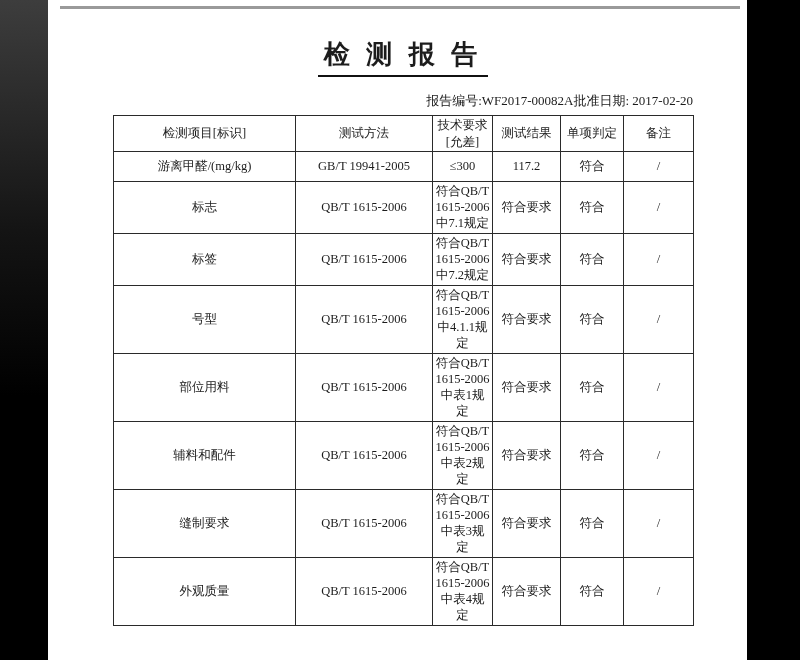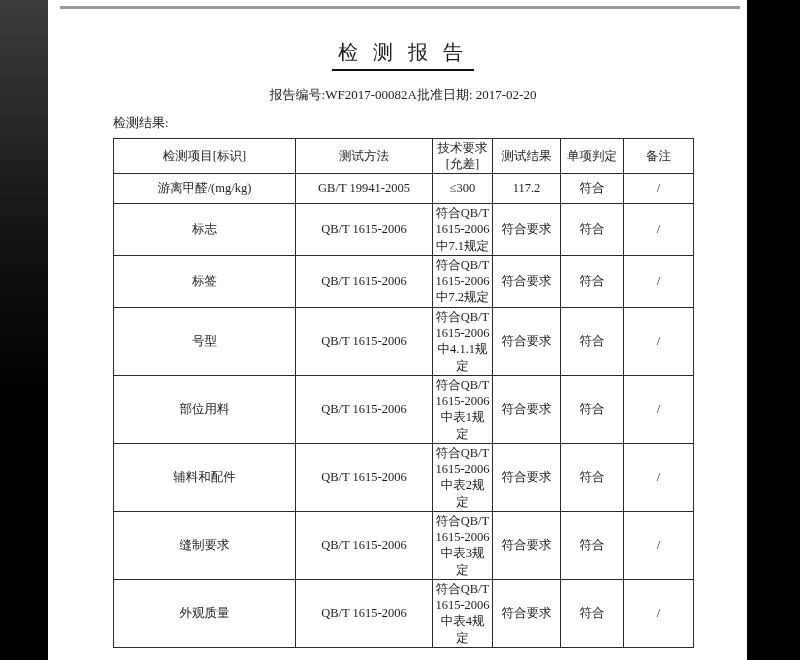--- a/index.html
+++ b/index.html
@@ -26,32 +26,32 @@
     width: 680px; height: 3px;
     background: #9a9a9a;
   }
   .content {
     position: absolute; left: 113px; top: 42px;
     width: 580px;
   }
   .title-wrap { text-align: center; }
   .title {
     display: inline-block;
-    font-size: 20px;
-    font-weight: normal;
+    font-size: 26px;
+    font-weight: bold;
     letter-spacing: 5px;
     line-height: 1;
     padding: 0 6px 7px 6px;
     border-bottom: 2px solid #111111;
     white-space: pre;
   }
   .meta-row {
     margin-top: 17px;
     display: flex;
-    justify-content: center;
+    justify-content: flex-end;
     font-size: 13px;
     line-height: 1.1;
   }
   .result-line {
     margin-top: 14px;
     font-size: 13px;
     line-height: 1.1;
   }
   table.report {
     margin-top: 7px;
@@ -97,21 +97,20 @@
 
   <div class="title-wrap">
     <span class="title">检 测 报 告</span>
   </div>
 
   <div class="meta-row">
     <span>报告编号:WF2017-00082A</span>
     <span>批准日期: 2017-02-20</span>
   </div>
 
-  <div class="result-line">检测结果:</div>
 
   <table class="report">
     <colgroup>
       <col style="width:182px">
       <col style="width:137px">
       <col style="width:60px">
       <col style="width:68px">
       <col style="width:63px">
       <col style="width:70px">
     </colgroup>

